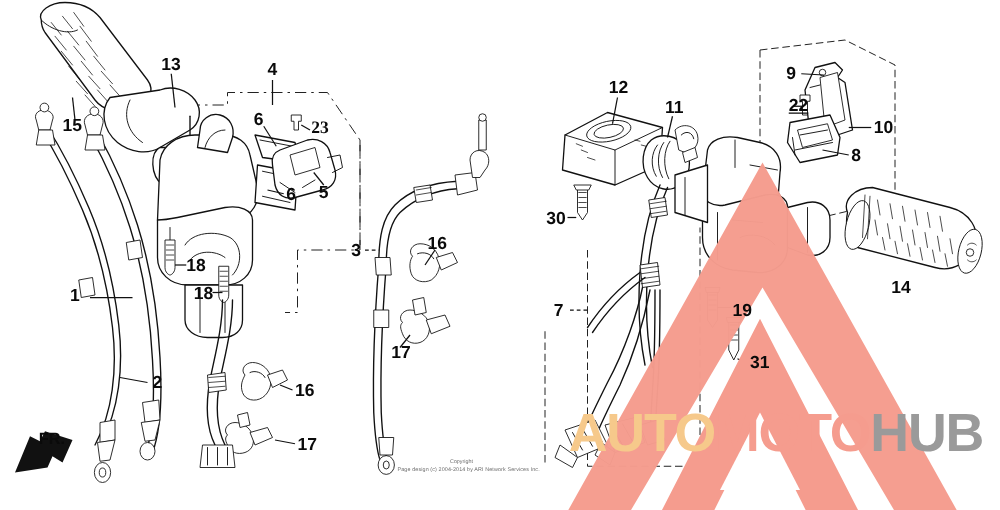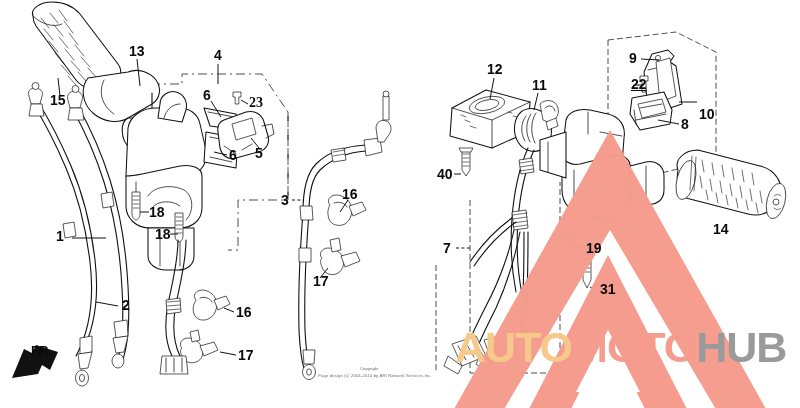--- a/index.html
+++ b/index.html
@@ -480,34 +480,34 @@
     <span class="callout" style="left:56px;top:229px;">1</span>
     <span class="callout" style="left:122px;top:298px;">2</span>
     <span class="callout" style="left:281px;top:193px;">3</span>
     <span class="callout" style="left:214px;top:48px;">4</span>
     <span class="callout" style="left:255px;top:146px;">5</span>
     <span class="callout" style="left:203px;top:88px;">6</span>
     <span class="callout" style="left:229px;top:148px;">6</span>
     <span class="callout" style="left:443px;top:241px;">7</span>
     <span class="callout" style="left:681px;top:117px;">8</span>
     <span class="callout" style="left:629px;top:51px;">9</span>
-    <span class="callout" style="left:699px;top:107px;">10</span>
+    <span class="callout" style="left:699px;top:94px;">10</span>
     <span class="callout" style="left:532px;top:78px;">11</span>
     <span class="callout" style="left:487px;top:62px;text-align:right;">12</span>
     <span class="callout" style="left:129px;top:44px;">13</span>
     <span class="callout" style="left:713px;top:222px;">14</span>
     <span class="callout" style="left:50px;top:65px;margin-top:28px;">15</span>
     <span class="callout" style="left:342px;top:187px;">16</span>
     <span class="callout" style="left:236px;top:305px;">16</span>
     <span class="callout" style="left:313px;top:274px;">17</span>
     <span class="callout" style="left:238px;top:348px;">17</span>
     <span class="callout" style="left:149px;top:205px;">18</span>
     <span class="callout" style="left:155px;top:227px;">18</span>
     <span class="callout" style="left:586px;top:241px;">19</span>
-    <span class="callout" style="left:437px;top:167px;">40</span>
+    <span class="callout" style="left:437px;top:167px;">30</span>
     <span class="callout" style="left:600px;top:282px;">31</span>
     <span class="callout" style="left:631px;top:77px;text-decoration:underline;">22</span>
     <span class="callout" style="left:249px;top:96px;font-family:Liberation Serif, serif;">23</span>
   </div>
 
   <span class="fr-label" style="left:31px;top:343px;text-align:right;">FR.</span>
 
   <span class="copy-title" style="left:360px;top:366px;">Copyright</span>
   <span class="copy-line" style="left:318px;top:373px;">Page design (c) 2004-2014 by ARI Network Services Inc.</span>
 

